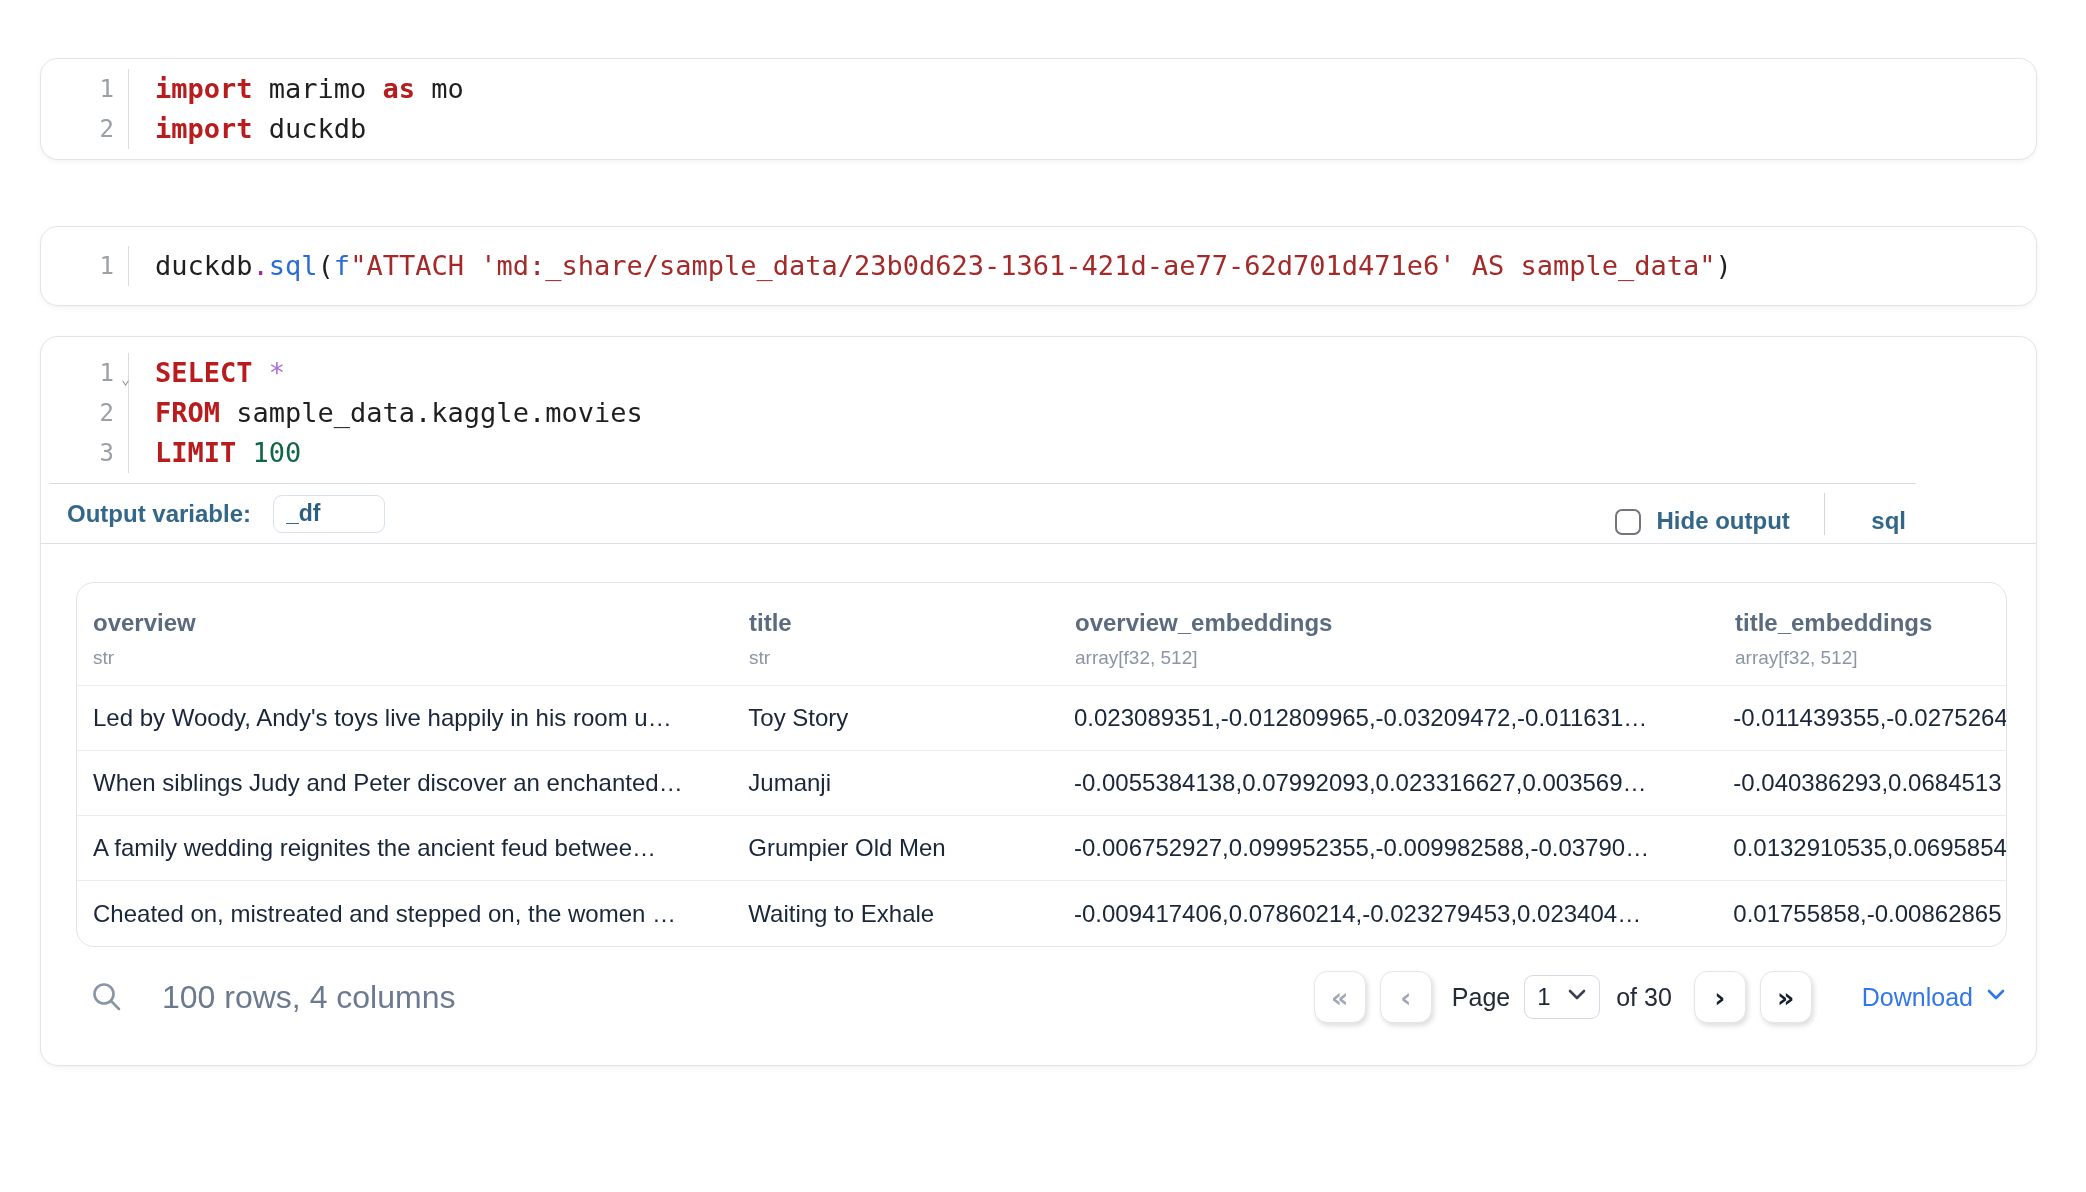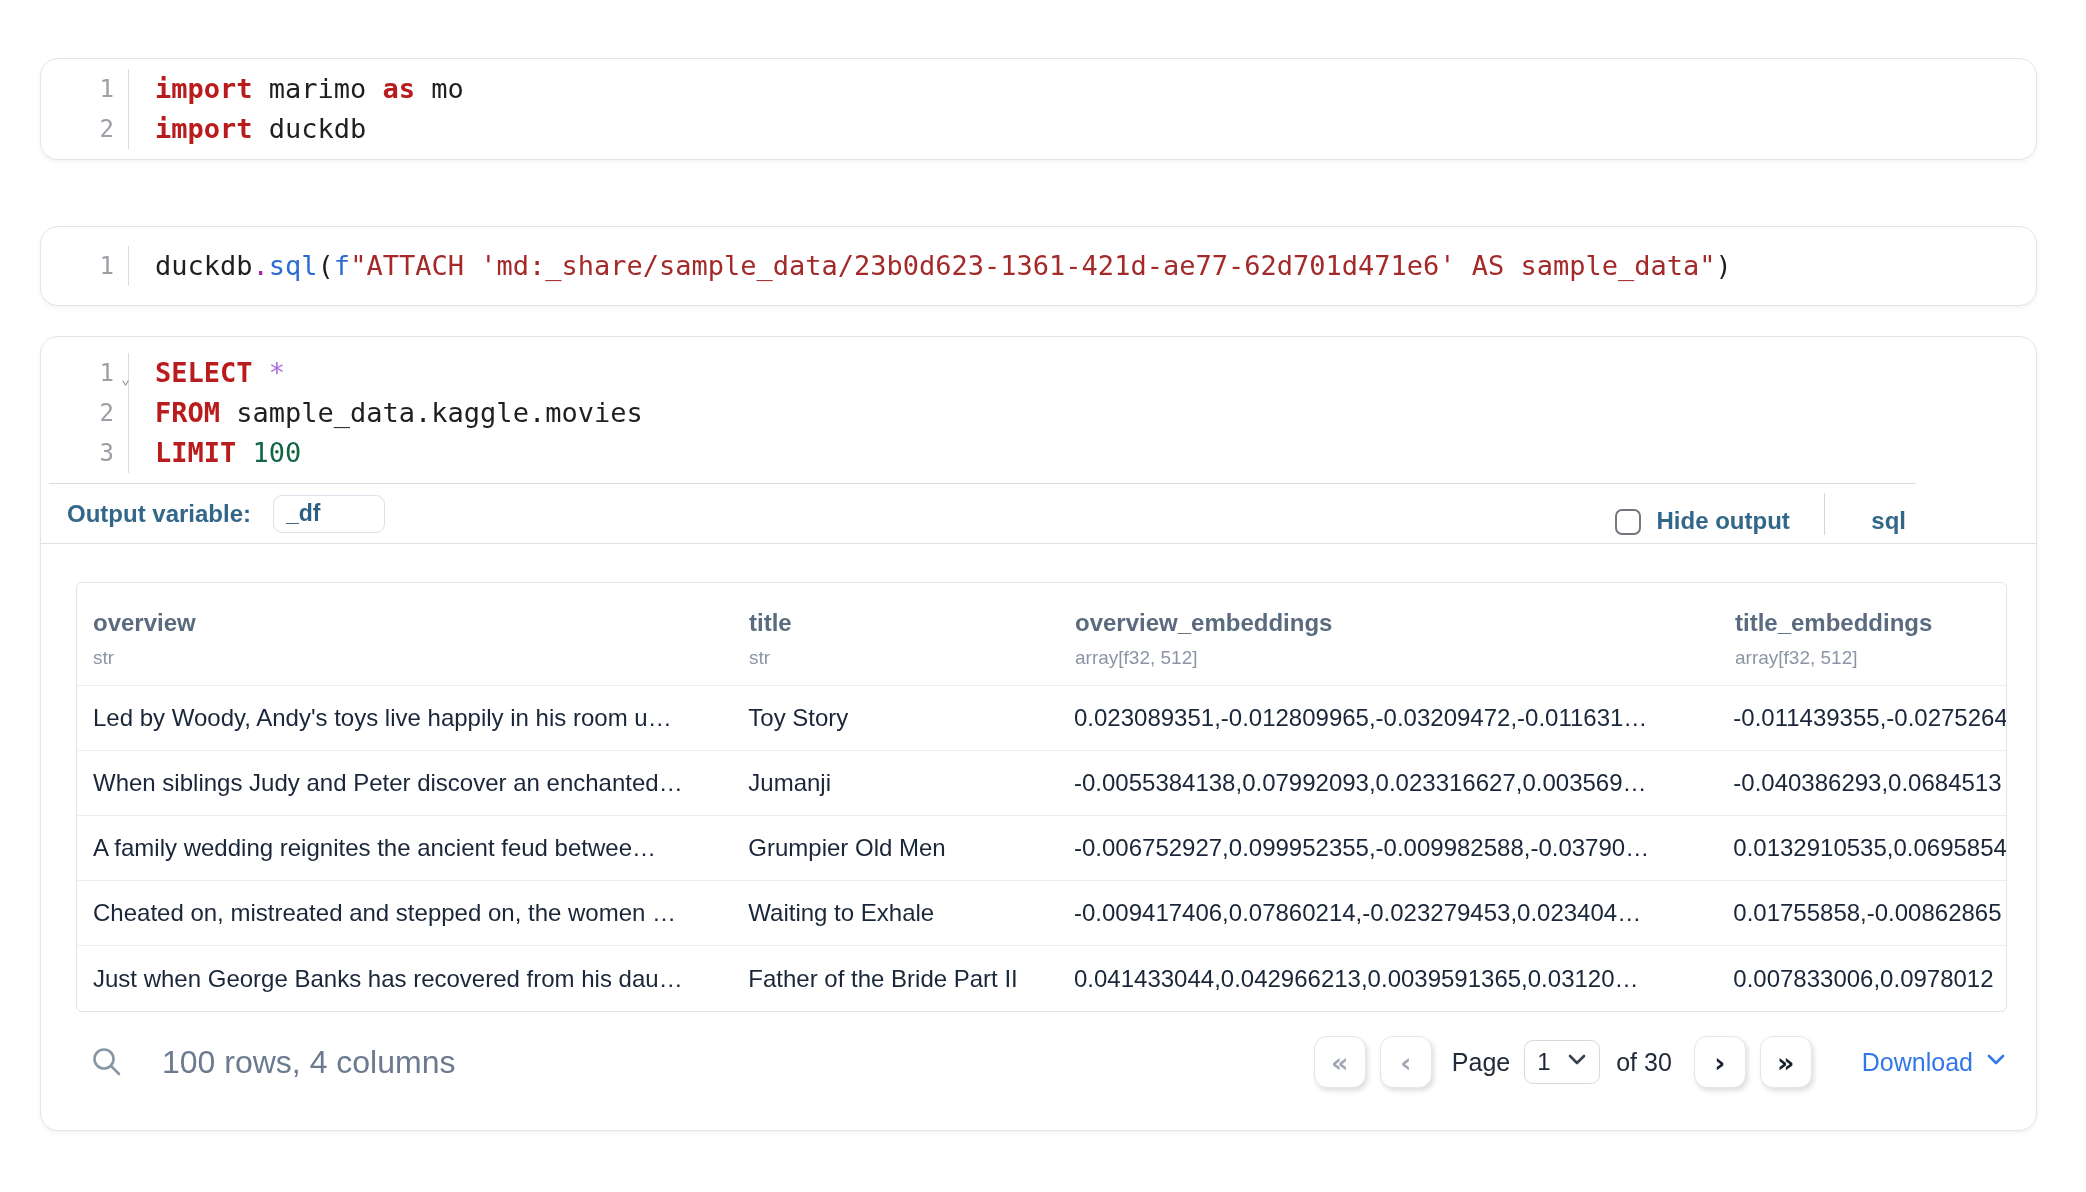--- a/index.html
+++ b/index.html
@@ -54,21 +54,21 @@
     width:26px; height:26px; border:2.5px solid #75757d; border-radius:7px; background:#fff;
     flex:0 0 26px; cursor:pointer;
   }
   .hide-output-label { margin-left:16px; font-size:24px; font-weight:bold; color:#33678a; }
   .vsep { width:1.5px; height:42px; background:#d6d6da; margin:0 46px 0 34px; }
   .lang-label { font-size:24px; font-weight:bold; color:#33678a; }
 
   
   .output-area { padding:38px 0 42px 35px; }
   .table-card {
-    width:1931px; border:1.5px solid #e1e4e9; border-radius:6px; overflow:hidden;
+    width:1931px; border:1.5px solid #e1e4e9; border-radius:18px; overflow:hidden;
   }
   .thead { display:flex; border-bottom:1.5px solid #e9eef5; padding:26px 0 16px 0; }
   .th { flex:0 0 auto; }
   .th .name { font-size:24px; font-weight:bold; color:#5b6b7f; }
   .th .dtype { font-size:19px; color:#8b95a5; margin-top:10px; }
   .col-0 { width:655px; padding-left:16px; }
   .col-1 { width:330px; padding-left:17px; }
   .col-2 { width:660px; padding-left:13px; }
   .col-3 { width:286px; padding-left:13px; overflow:hidden; }
   .trow { display:flex; height:65px; align-items:center; border-bottom:1.5px solid #e9eef5; }
@@ -193,26 +193,20 @@
               <div class="td col-1">Grumpier Old Men</div>
               <div class="td col-2">-0.006752927,0.099952355,-0.009982588,-0.03790…</div>
               <div class="td col-3">0.0132910535,0.0695854</div>
             </div>
             <div class="trow">
               <div class="td col-0">Cheated on, mistreated and stepped on, the women …</div>
               <div class="td col-1">Waiting to Exhale</div>
               <div class="td col-2">-0.009417406,0.07860214,-0.023279453,0.023404…</div>
               <div class="td col-3">0.01755858,-0.00862865</div>
             </div>
-            <div class="trow">
-              <div class="td col-0">Just when George Banks has recovered from his dau…</div>
-              <div class="td col-1">Father of the Bride Part II</div>
-              <div class="td col-2">0.041433044,0.042966213,0.0039591365,0.03120…</div>
-              <div class="td col-3">0.007833006,0.0978012</div>
-            </div>
           </div>
       </div>
 
       <div class="table-footer">
         <div class="search-wrap">
           <svg width="34" height="34" viewBox="0 0 34 34">
             <circle cx="14" cy="14" r="9.5" fill="none" stroke="#8a95a5" stroke-width="2.6"></circle>
             <line x1="21" y1="21" x2="29" y2="29" stroke="#8a95a5" stroke-width="2.6" stroke-linecap="round"></line>
           </svg>
         </div>

